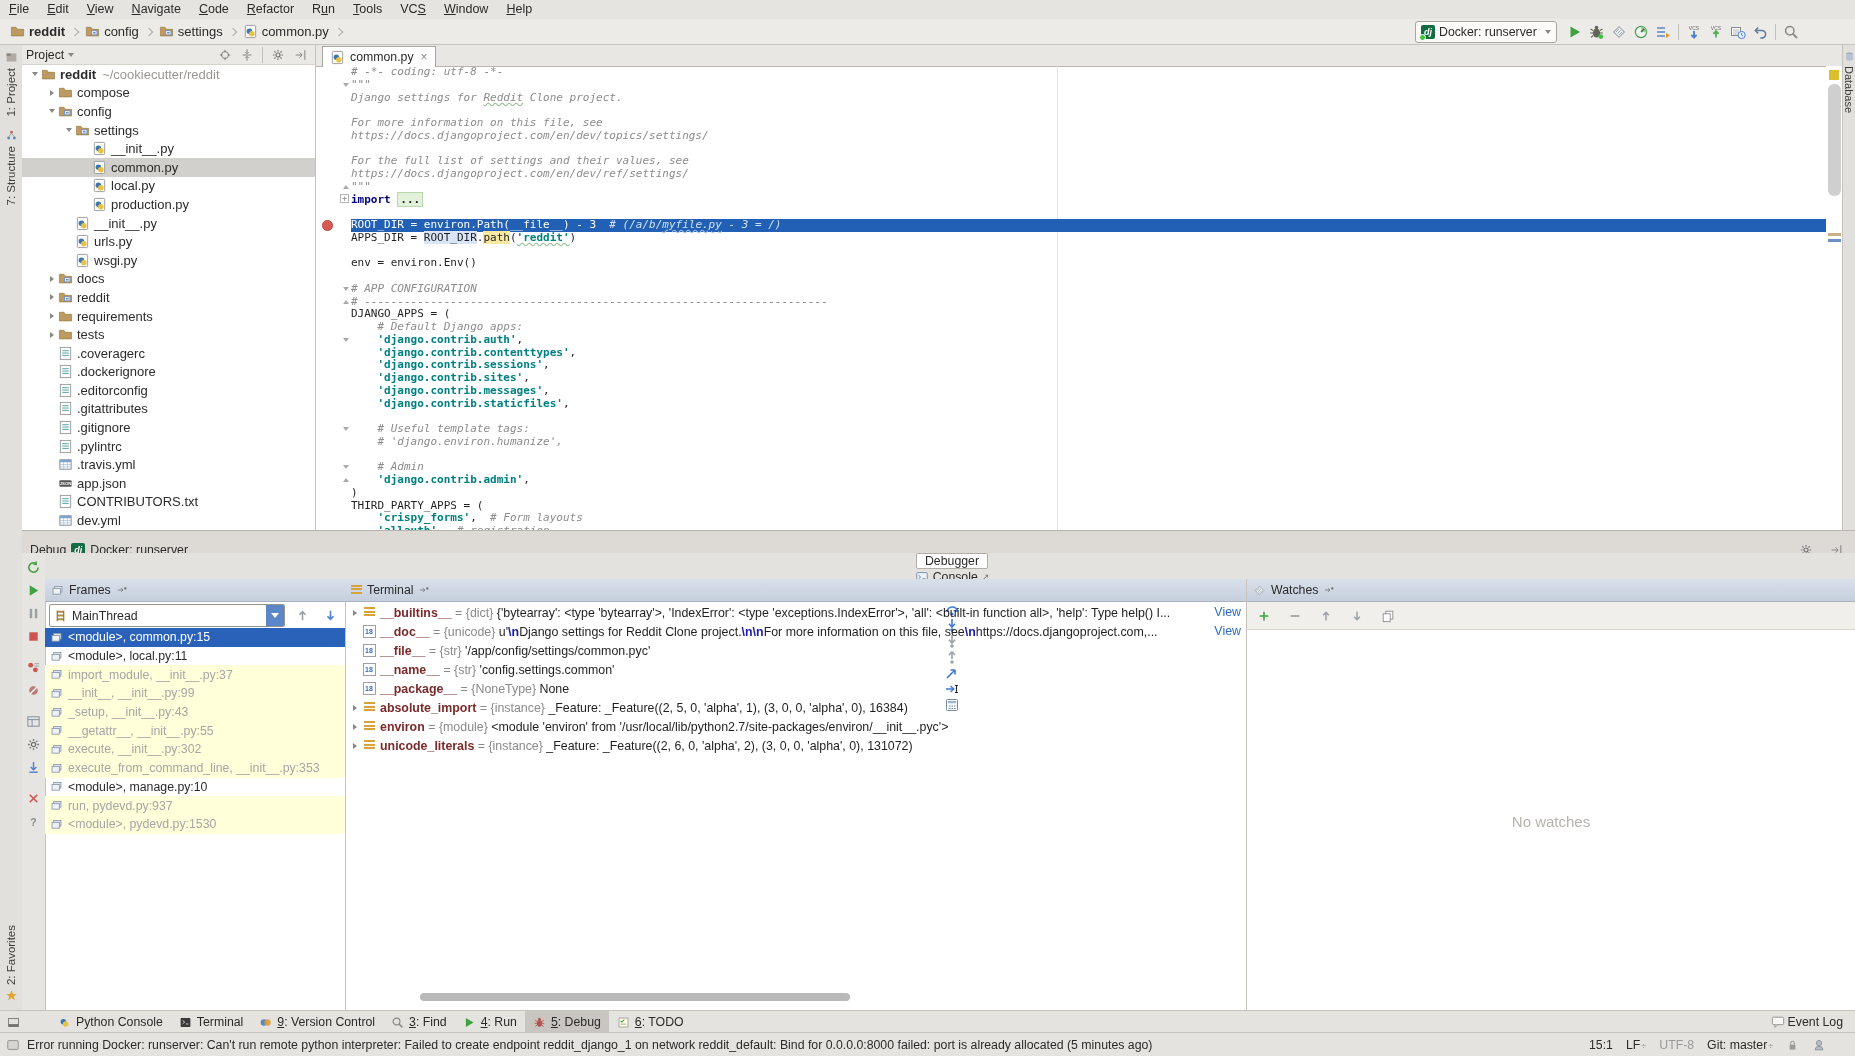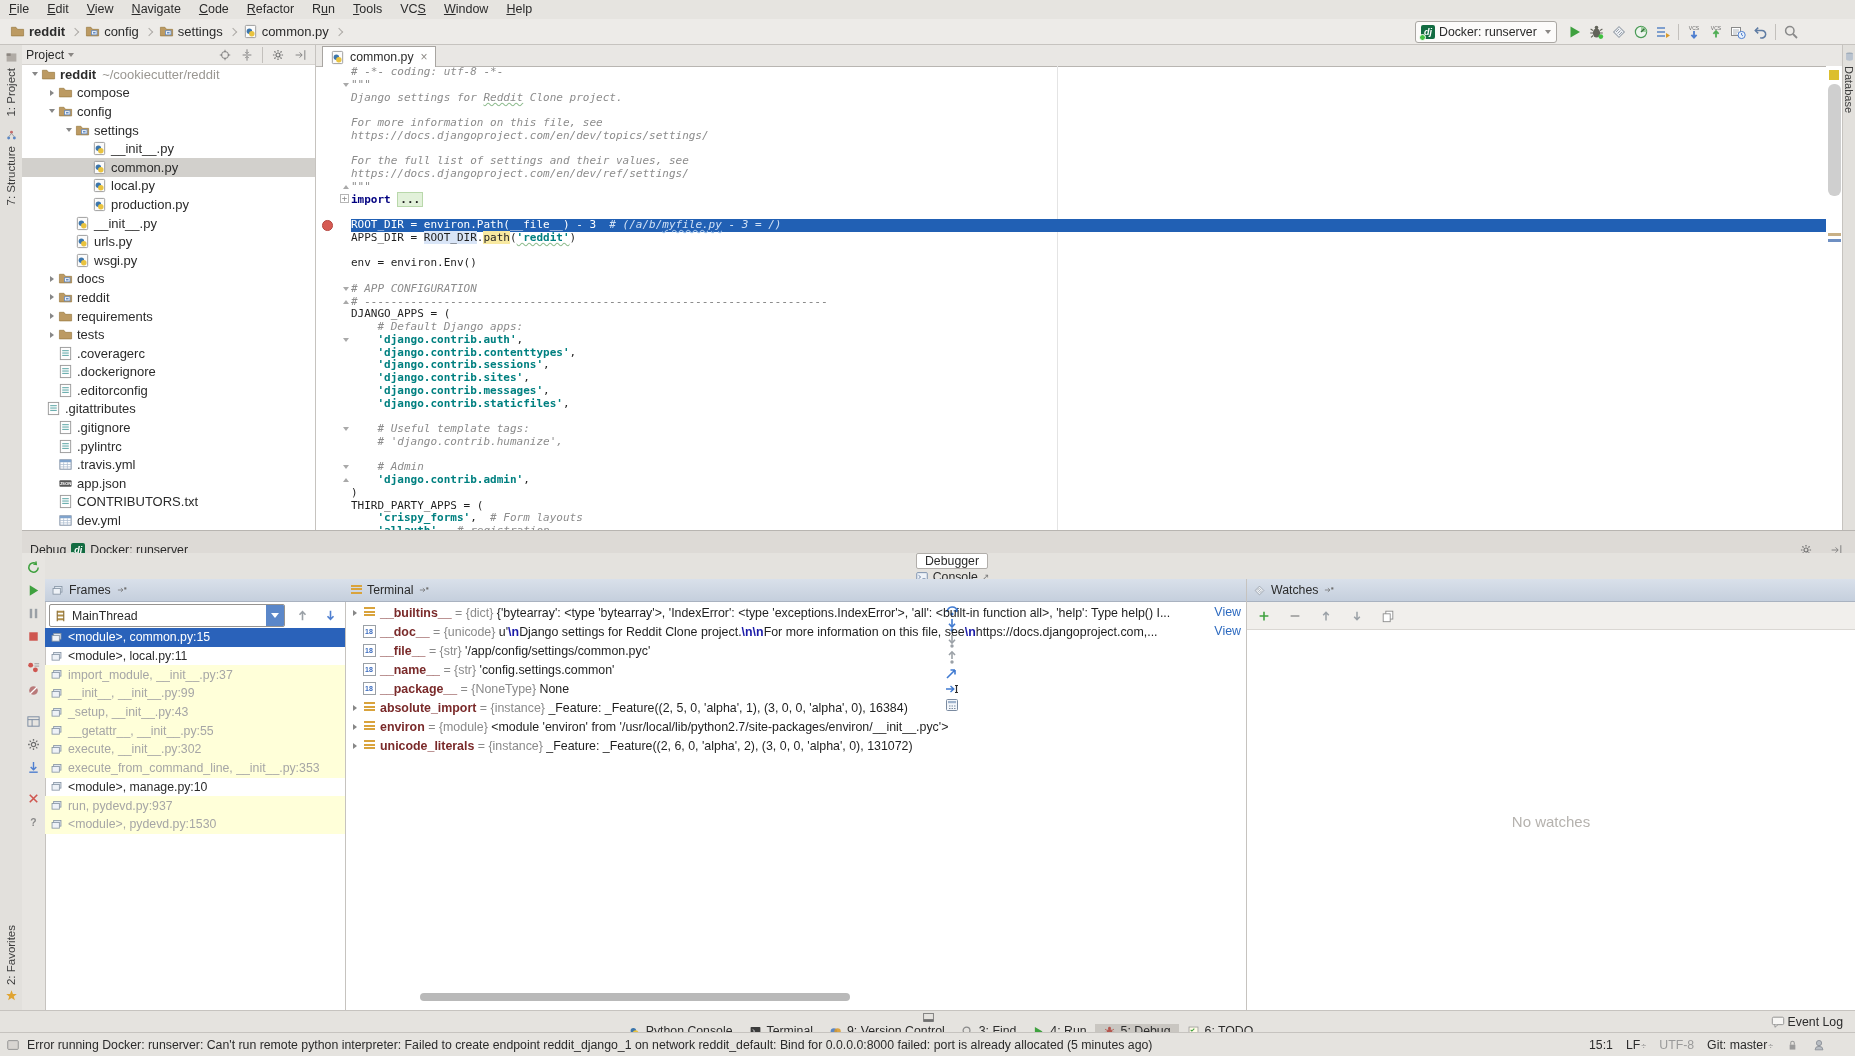--- a/index.html
+++ b/index.html
@@ -128,21 +128,21 @@
   .primic{display:inline-flex;width:13px;height:13px;border:1px solid #9aa0a6;box-sizing:border-box;
           align-items:center;justify-content:center;font-size:7px;color:#3a6bbf;background:#fff;font-weight:bold;}
   #vscroll{position:absolute;left:75px;bottom:10px;width:430px;height:8px;background:#b9b9b9;border-radius:4px;}
   #watches{position:absolute;right:0;top:0;width:608px;bottom:0;border-left:1px solid #c6c3bf;}
   #wtoolbar{height:27px;background:#f1efec;border-bottom:1px solid #dad7d3;display:flex;align-items:center;gap:9px;padding-left:6px;}
   #wbody{position:absolute;left:0;top:52px;right:0;bottom:0;display:flex;align-items:center;justify-content:center;}
   #wempty{color:#b5b2ae;font-size:15px;}
 
   
   #tooltabs{left:0;top:1010px;width:100%;height:22px;background:#e5e3df;border-top:1px solid #c6c3bf;
-            display:flex;align-items:center;font-size:12.3px;flex-direction:column;}
+            display:flex;align-items:center;font-size:12.3px;}
   .ttab{display:flex;align-items:center;gap:5px;padding:0 8px;height:100%;}
   .ttab.active{background:#c9c6c1;}
   #eventlog{position:absolute;right:12px;top:0;height:100%;display:flex;align-items:center;gap:3px;}
 
   
   #statusbar{left:0;top:1032px;width:100%;height:24px;background:#e5e3df;border-top:1px solid #c6c3bf;
              display:flex;align-items:center;font-size:12.3px;}
   #statmsg{margin-left:6px;display:flex;align-items:center;gap:7px;white-space:nowrap;}
   #statright{position:absolute;left:1589px;display:flex;align-items:center;gap:13px;}
   .dim{color:#9a9a9a;}
@@ -502,21 +502,21 @@
           <span class="tlabel">.dockerignore</span>
         </div>
         <div class="trow" style="padding-left:23px">
           <span class="tar"></span>
           <svg class="ic" width="15" height="15" viewBox="0 0 16 16">
             <rect x="2.5" y="1.5" width="11" height="13" fill="#fdfdfd" stroke="#9a9a9a"></rect>
             <path d="M4.5 5 h7 M4.5 7.5 h7 M4.5 10 h7" stroke="#4fa0a0" stroke-width="1"></path>
           </svg>
           <span class="tlabel">.editorconfig</span>
         </div>
-        <div class="trow" style="padding-left:11px">
+        <div class="trow" style="padding-left:23px">
           <span class="tar"></span>
           <svg class="ic" width="15" height="15" viewBox="0 0 16 16">
             <rect x="2.5" y="1.5" width="11" height="13" fill="#fdfdfd" stroke="#9a9a9a"></rect>
             <path d="M4.5 5 h7 M4.5 7.5 h7 M4.5 10 h7" stroke="#4fa0a0" stroke-width="1"></path>
           </svg>
           <span class="tlabel">.gitattributes</span>
         </div>
         <div class="trow" style="padding-left:23px">
           <span class="tar"></span>
           <svg class="ic" width="15" height="15" viewBox="0 0 16 16">
@@ -712,21 +712,21 @@
             <span class="txt"></span>
           </div>
           <div class="cl">
             <span class="gut">
               <span class="chv d"></span>
             </span>
             <span class="txt"><span class="c">    # Useful template tags:</span></span>
           </div>
           <div class="cl">
             <span class="gut"></span>
-            <span class="txt"><span class="c">    # 'django.contrib.humanize',</span></span>
+            <span class="txt"><span class="c">    # 'django.environ.humanize',</span></span>
           </div>
           <div class="cl">
             <span class="gut"></span>
             <span class="txt"></span>
           </div>
           <div class="cl">
             <span class="gut">
               <span class="chv d"></span>
             </span>
             <span class="txt"><span class="c">    # Admin</span></span>

